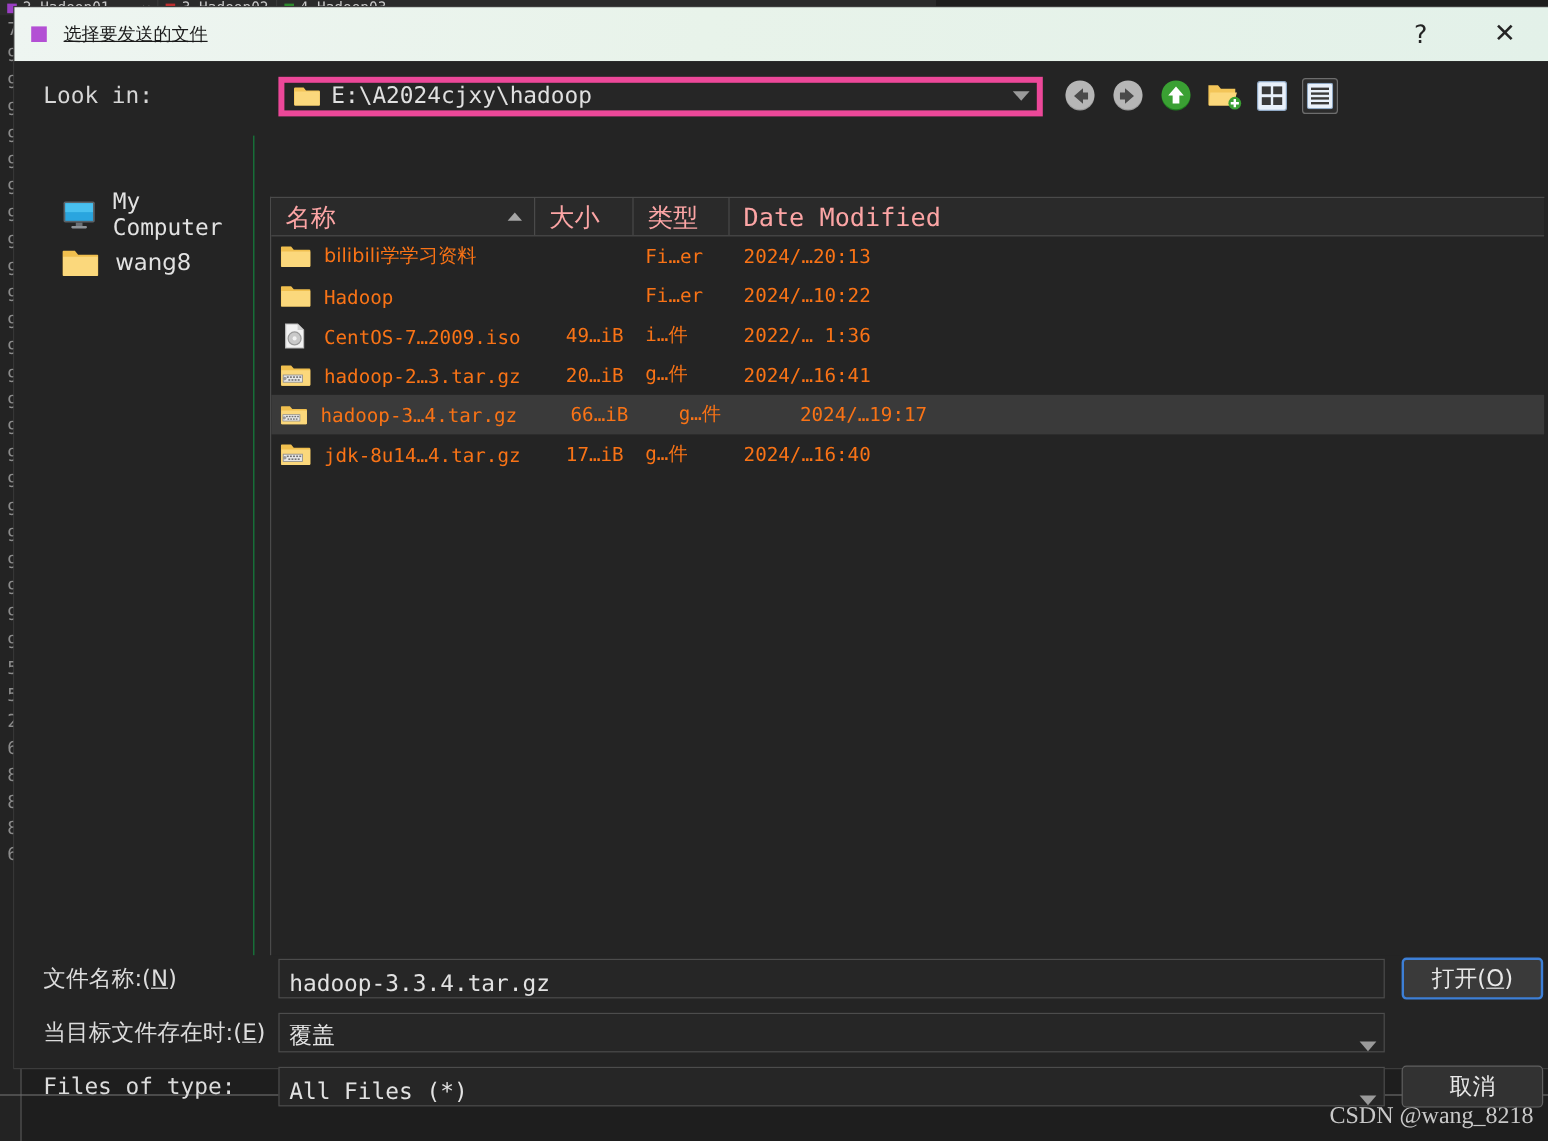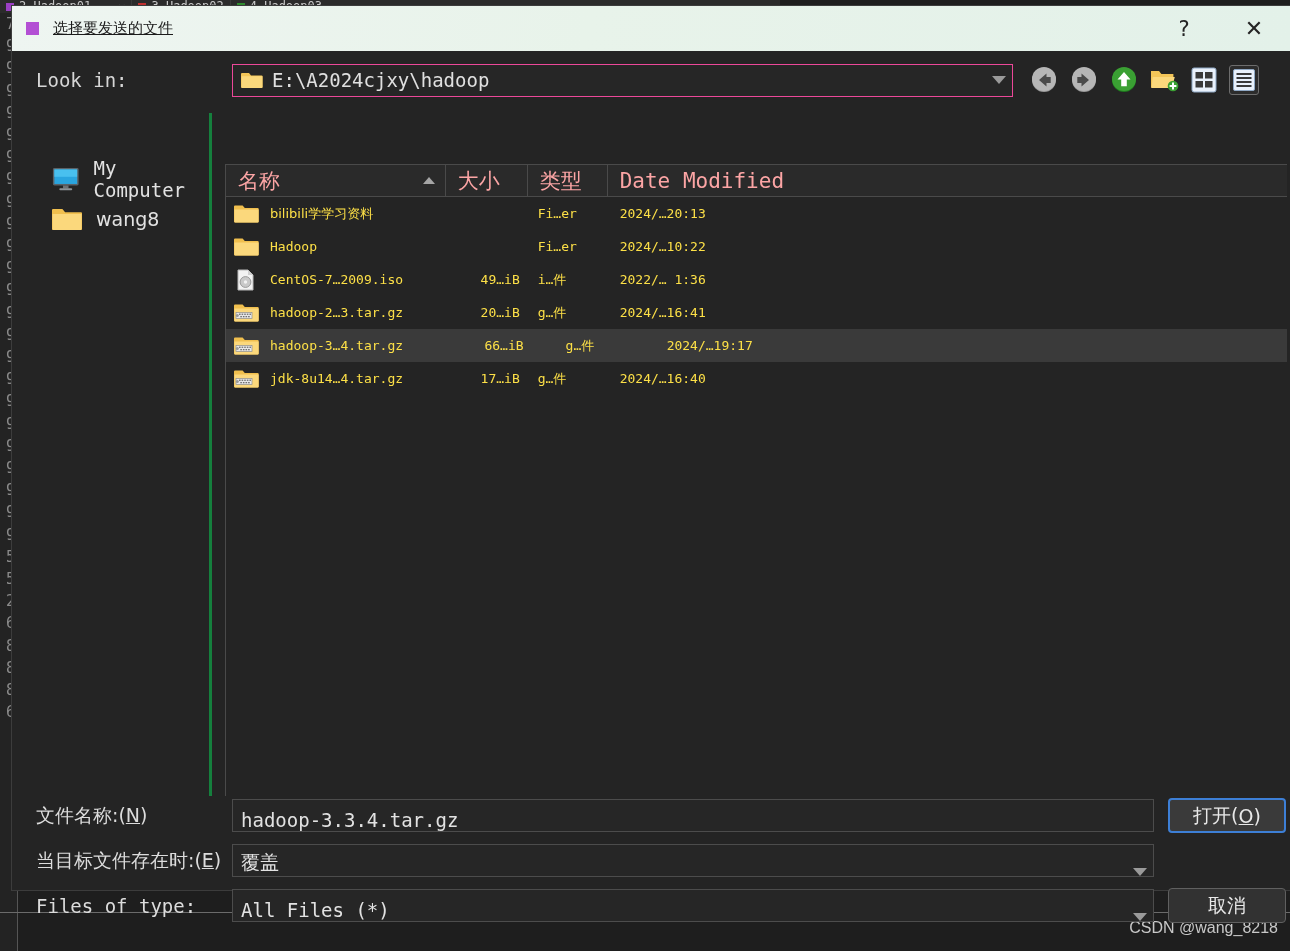--- a/index.html
+++ b/index.html
@@ -80,23 +80,23 @@
     position: absolute;
     left: 0; right: 0;
     top: 912px;
     height: 1px;
     background: #6b6b6b;
   }
   .watermark {
     position: absolute;
     right: 12px;
     top: 919px;
-    font-size: 16px;
+    font-size: 20px;
     color: #c8c8c8;
-    font-family: Liberation Sans, sans-serif;
+    font-family: Liberation Serif, serif;
   }
 
   
   #file-dialog {
     position: absolute;
     left: 12px;
     top: 6px;
     width: 1278px;
     height: 884px;
     background: #242424;
@@ -151,24 +151,24 @@
   .lookin-label {
     font-size: 19px;
     color: #d6d6d6;
     width: 208px;
     flex: none;
     padding-left: 12px;
     box-sizing: border-box;
   }
   .path-combo {
     flex: none;
-    width: 781px;
+    width: 637px;
     height: 33px;
     background: #262626;
-    border: 1px solid #ec4899;
+    border: 5px solid #ec4899;
     display: flex;
     align-items: center;
     padding: 0 6px 0 8px;
     box-sizing: border-box;
   }
   .path-text {
     font-size: 19px;
     color: #e0e0e0;
     flex: 1;
     margin-left: 9px;
@@ -200,21 +200,21 @@
     background: #2c2c2c;
   }
 
   
   .sidebar {
     position: absolute;
     left: 12px;
     top: 62px;
     width: 188px;
     height: 683px;
-    border-right: 3px solid #15803d;
+    border-right: 1px solid #15803d;
     box-sizing: border-box;
     padding-top: 46px;
   }
   .side-item {
     display: flex;
     align-items: center;
     height: 40px;
     padding-left: 28px;
     gap: 14px;
   }
@@ -265,27 +265,27 @@
     border-right: 6px solid transparent;
     border-bottom: 7px solid #a5a5a5;
   }
   .fl-row {
     display: flex;
     align-items: center;
     height: 33px;
   }
   .fl-row.selected { background: #3a3a3a; gap: 24px; }
   .fl-cell {
-    font-size: 13px;
-    color: #fde047;
+    font-size: 16px;
+    color: #f97316;
     box-sizing: border-box;
     white-space: nowrap;
     overflow: hidden;
     display: flex;
-    align-items: center;
+    align-items: flex-end;
   }
   .fl-cell.name { padding-left: 8px; gap: 11px; }
   .fl-cell.size { justify-content: flex-end; padding-right: 8px; }
   .fl-cell.type { padding-left: 10px; }
   .fl-cell.date { padding-left: 12px; }
   .fl-cell .sans { font-family: "DejaVu Sans", "Liberation Sans", sans-serif; }
 
   
   .bottom {
     position: absolute;

